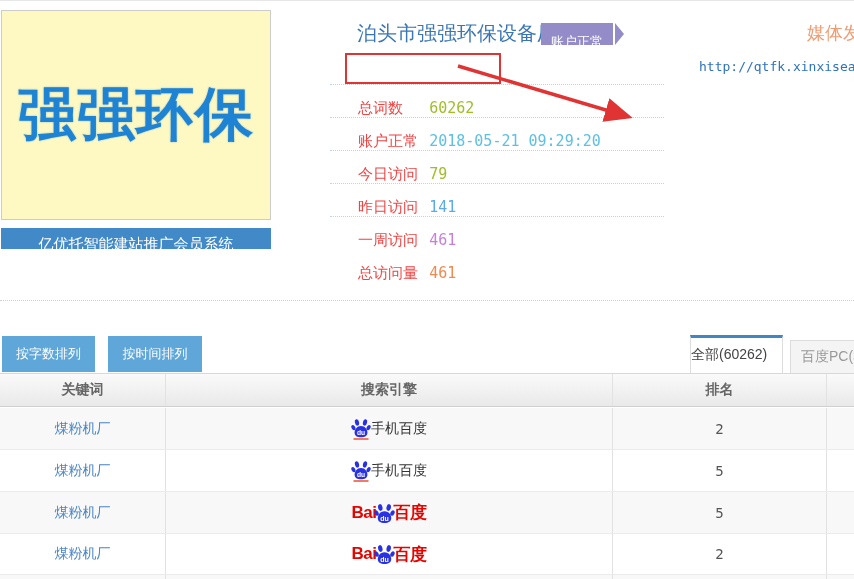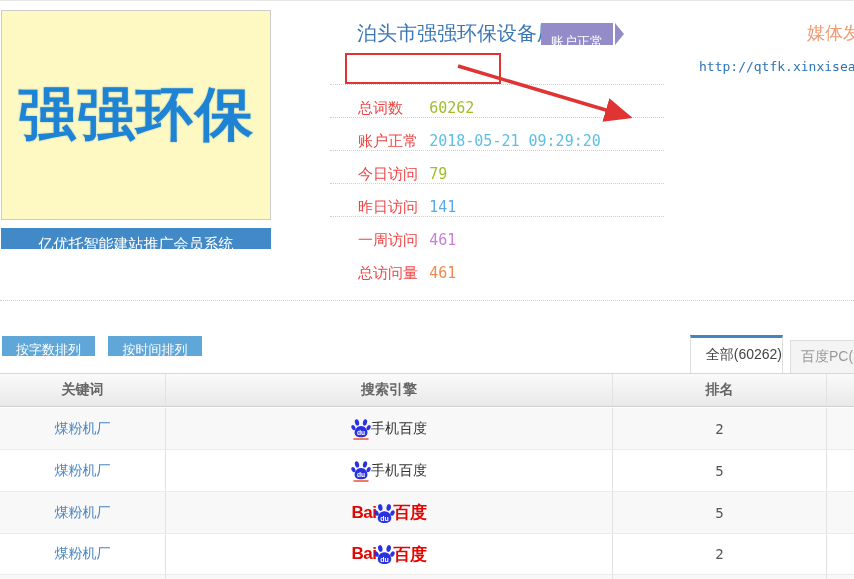--- a/index.html
+++ b/index.html
@@ -37,31 +37,31 @@
   .site-url { position:absolute; left:699px; top:59px; font-family:"DejaVu Sans Mono","Liberation Mono",monospace;
               font-size:13px; color:#2e73b8; white-space:nowrap; text-decoration:none; }
 
   
   .anno-box { position:absolute; left:345px; top:53px; width:156px; height:31px; border:2px solid #e03333; }
   .anno-arrow { position:absolute; left:430px; top:52px; pointer-events:none; }
 
   .section-sep { position:absolute; left:0; top:300px; width:854px; border-top:1px dotted #cfcfcf; }
 
   
-  .sort-btn { position:absolute; top:336px; height:20px; background:#60a7d9; color:#fff; border:none;
+  .sort-btn { position:absolute; top:336px; height:36px; background:#60a7d9; color:#fff; border:none;
               font-size:13px; text-align:center; line-height:28px; cursor:pointer;
               font-family:"Liberation Sans","DejaVu Sans",sans-serif; }
   .sort-btn.words { left:2px; width:93px; }
   .sort-btn.time { left:108px; width:94px; }
 
   
   .tab { position:absolute; font-size:14px; cursor:pointer; white-space:nowrap; }
   .tab.active { left:690px; top:335px; width:93px; height:38px; background:#fff; color:#444;
                 border:1px solid #ddd; border-bottom:none; border-top:3px solid #4186c0;
-                text-align:right; line-height:32px; z-index:3; }
+                text-align:left; line-height:32px; z-index:3; }
   .tab.inactive { left:790px; top:340px; width:120px; height:33px; background:#f4f4f4; color:#999;
                   border:1px solid #ddd; border-bottom:none; padding-left:10px; line-height:31px; z-index:2; }
 
   
   .thead { position:absolute; left:0; top:373px; width:854px; height:34px;
            background:linear-gradient(#fafafa,#e9e9e9); border-top:1px solid #d8d8d8;
            border-bottom:1px solid #d0d0d0; display:flex; font-weight:bold; font-size:14px; color:#666; z-index:1; }
   .tbody { position:absolute; left:0; top:408px; width:854px; }
   .trow { display:flex; height:42px; border-bottom:1px solid #ebebeb; font-size:14px; }
   .trow:nth-child(odd) { background:#f8f8f8; }

